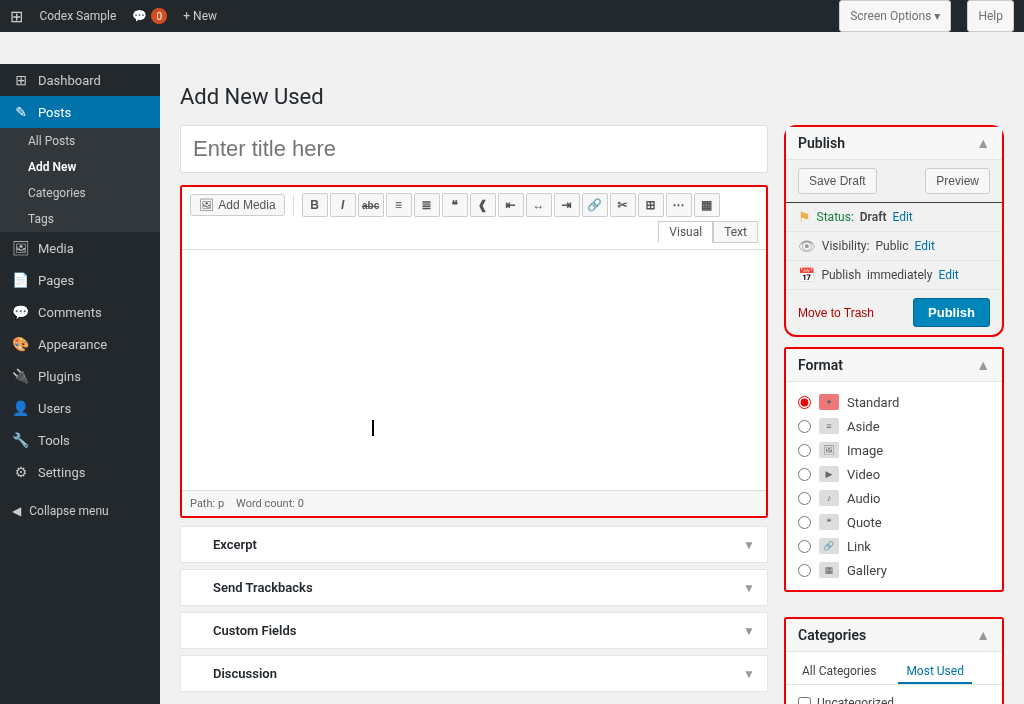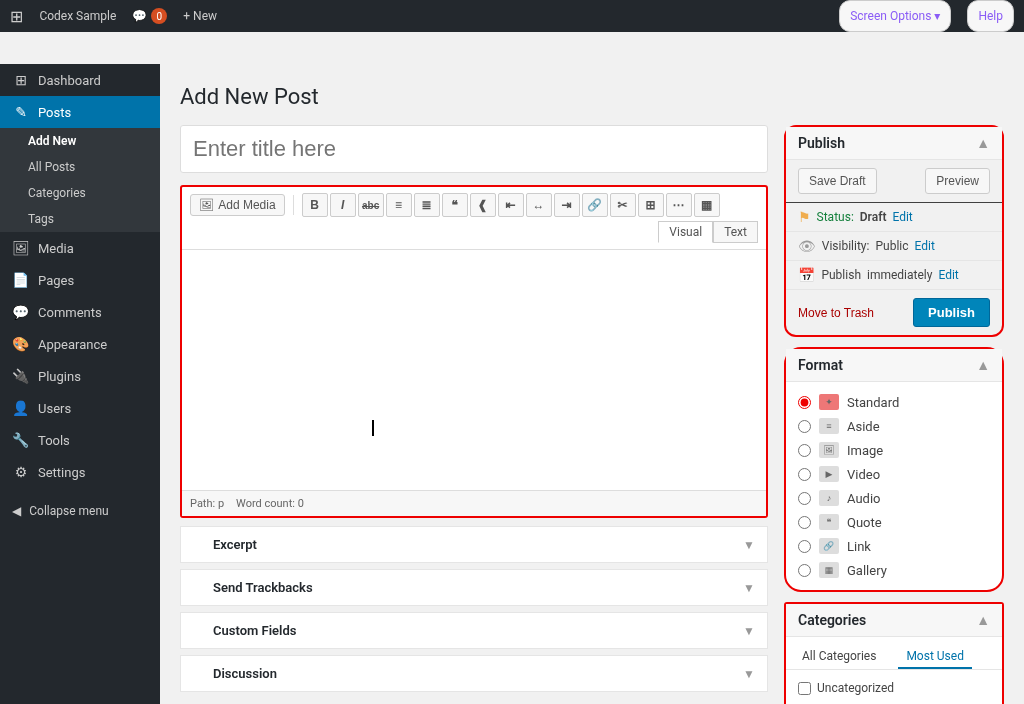--- a/index.html
+++ b/index.html
@@ -21,21 +21,21 @@
     .sidebar-item { display: flex; align-items: center; gap: 8px; padding: 8px 12px; cursor: pointer; font-size: 13px; color: #ccc; }
     .sidebar-item.active { background: #0073aa; color: #fff; }
     .sidebar-sub { list-style: none; background: #32373c; }
     .sidebar-sub-item { padding: 6px 12px 6px 28px; color: #ccc; cursor: pointer; font-size: 12px; }
     .sidebar-sub-item.active { color: #fff; font-weight: 600; }
     .sidebar-icon { width: 18px; text-align: center; font-size: 14px; }
     .sidebar-collapse { display: flex; align-items: center; gap: 8px; padding: 8px 12px; cursor: pointer; color: #ccc; font-size: 12px; margin-top: 8px; }
 
     
     .main-content { flex: 1; margin-top: 32px; overflow-y: auto; padding: 20px; }
-    .top-bar-btn { background: #f7f7f7; border: 1px solid #ccc; padding: 8px 10px; border-radius: 11px; cursor: pointer; font-size: 12px; color: #8b5cf6; display: flex; align-items: center; gap: 4px; }
+    .top-bar-btn { background: #f7f7f7; border: 1px solid #ccc; padding: 8px 10px; border-radius: 3px; cursor: pointer; font-size: 12px; color: #737373; display: flex; align-items: center; gap: 4px; }
 
     
     .page-title { font-size: 22px; font-weight: 400; color: #23282d; margin-bottom: 16px; }
 
     
     .content-layout { display: flex; gap: 16px; }
     .content-main { flex: 1; min-width: 0; }
     .content-sidebar { width: 220px; flex-shrink: 0; }
 
     
@@ -122,22 +122,22 @@
     <ul class="sidebar-menu">
       <li class="sidebar-item">
         <span class="sidebar-icon">⊞</span>
         <span>Dashboard</span>
       </li>
       <li class="sidebar-item active">
         <span class="sidebar-icon">✎</span>
         <span>Posts</span>
       </li>
       <ul class="sidebar-sub">
+        <li class="sidebar-sub-item">All Posts</li>
         <li class="sidebar-sub-item active">Add New</li>
-        <li class="sidebar-sub-item">All Posts</li>
         <li class="sidebar-sub-item">Categories</li>
         <li class="sidebar-sub-item">Tags</li>
       </ul>
       <li class="sidebar-item">
         <span class="sidebar-icon">🖼</span>
         <span>Media</span>
       </li>
       <li class="sidebar-item">
         <span class="sidebar-icon">📄</span>
         <span>Pages</span>
@@ -167,21 +167,21 @@
         <span>Settings</span>
       </li>
     </ul>
     <div class="sidebar-collapse">
       <span>◀</span>
       <span>Collapse menu</span>
     </div>
   </div>
 
   <div class="main-content">
-    <h1 class="page-title">Add New Post</h1>
+    <h1 class="page-title">Add New Used</h1>
 
     <div class="content-layout">
 
       <div class="content-main">
         <input class="post-title-input" type="text" placeholder="Enter title here" style="">
 
         
         <div class="editor-wrap">
           <div class="editor-toolbar">
             <button class="editor-add-media">
@@ -281,21 +281,21 @@
             <span>Publish</span>
             <span>immediately</span>
             <a class="publish-link">Edit</a>
           </div>
           <div class="publish-footer">
             <button class="btn-move-trash">Move to Trash</button>
             <button class="btn-publish">Publish</button>
           </div>
         </div>
 
-        <div class="format-box" style="background:#fff; margin-bottom:10px;border-radius:17px;">
+        <div class="format-box" style="background:#fff; margin-bottom:25px;">
           <div class="publish-header">
             <span class="publish-title">Format</span>
             <span class="publish-header-toggle">▲</span>
           </div>
           <div class="format-options">
             <div class="format-option">
               <input type="radio" name="format" checked="" style="">
               <span class="format-icon active-icon">✦</span>
               <span>Standard</span>
             </div>

